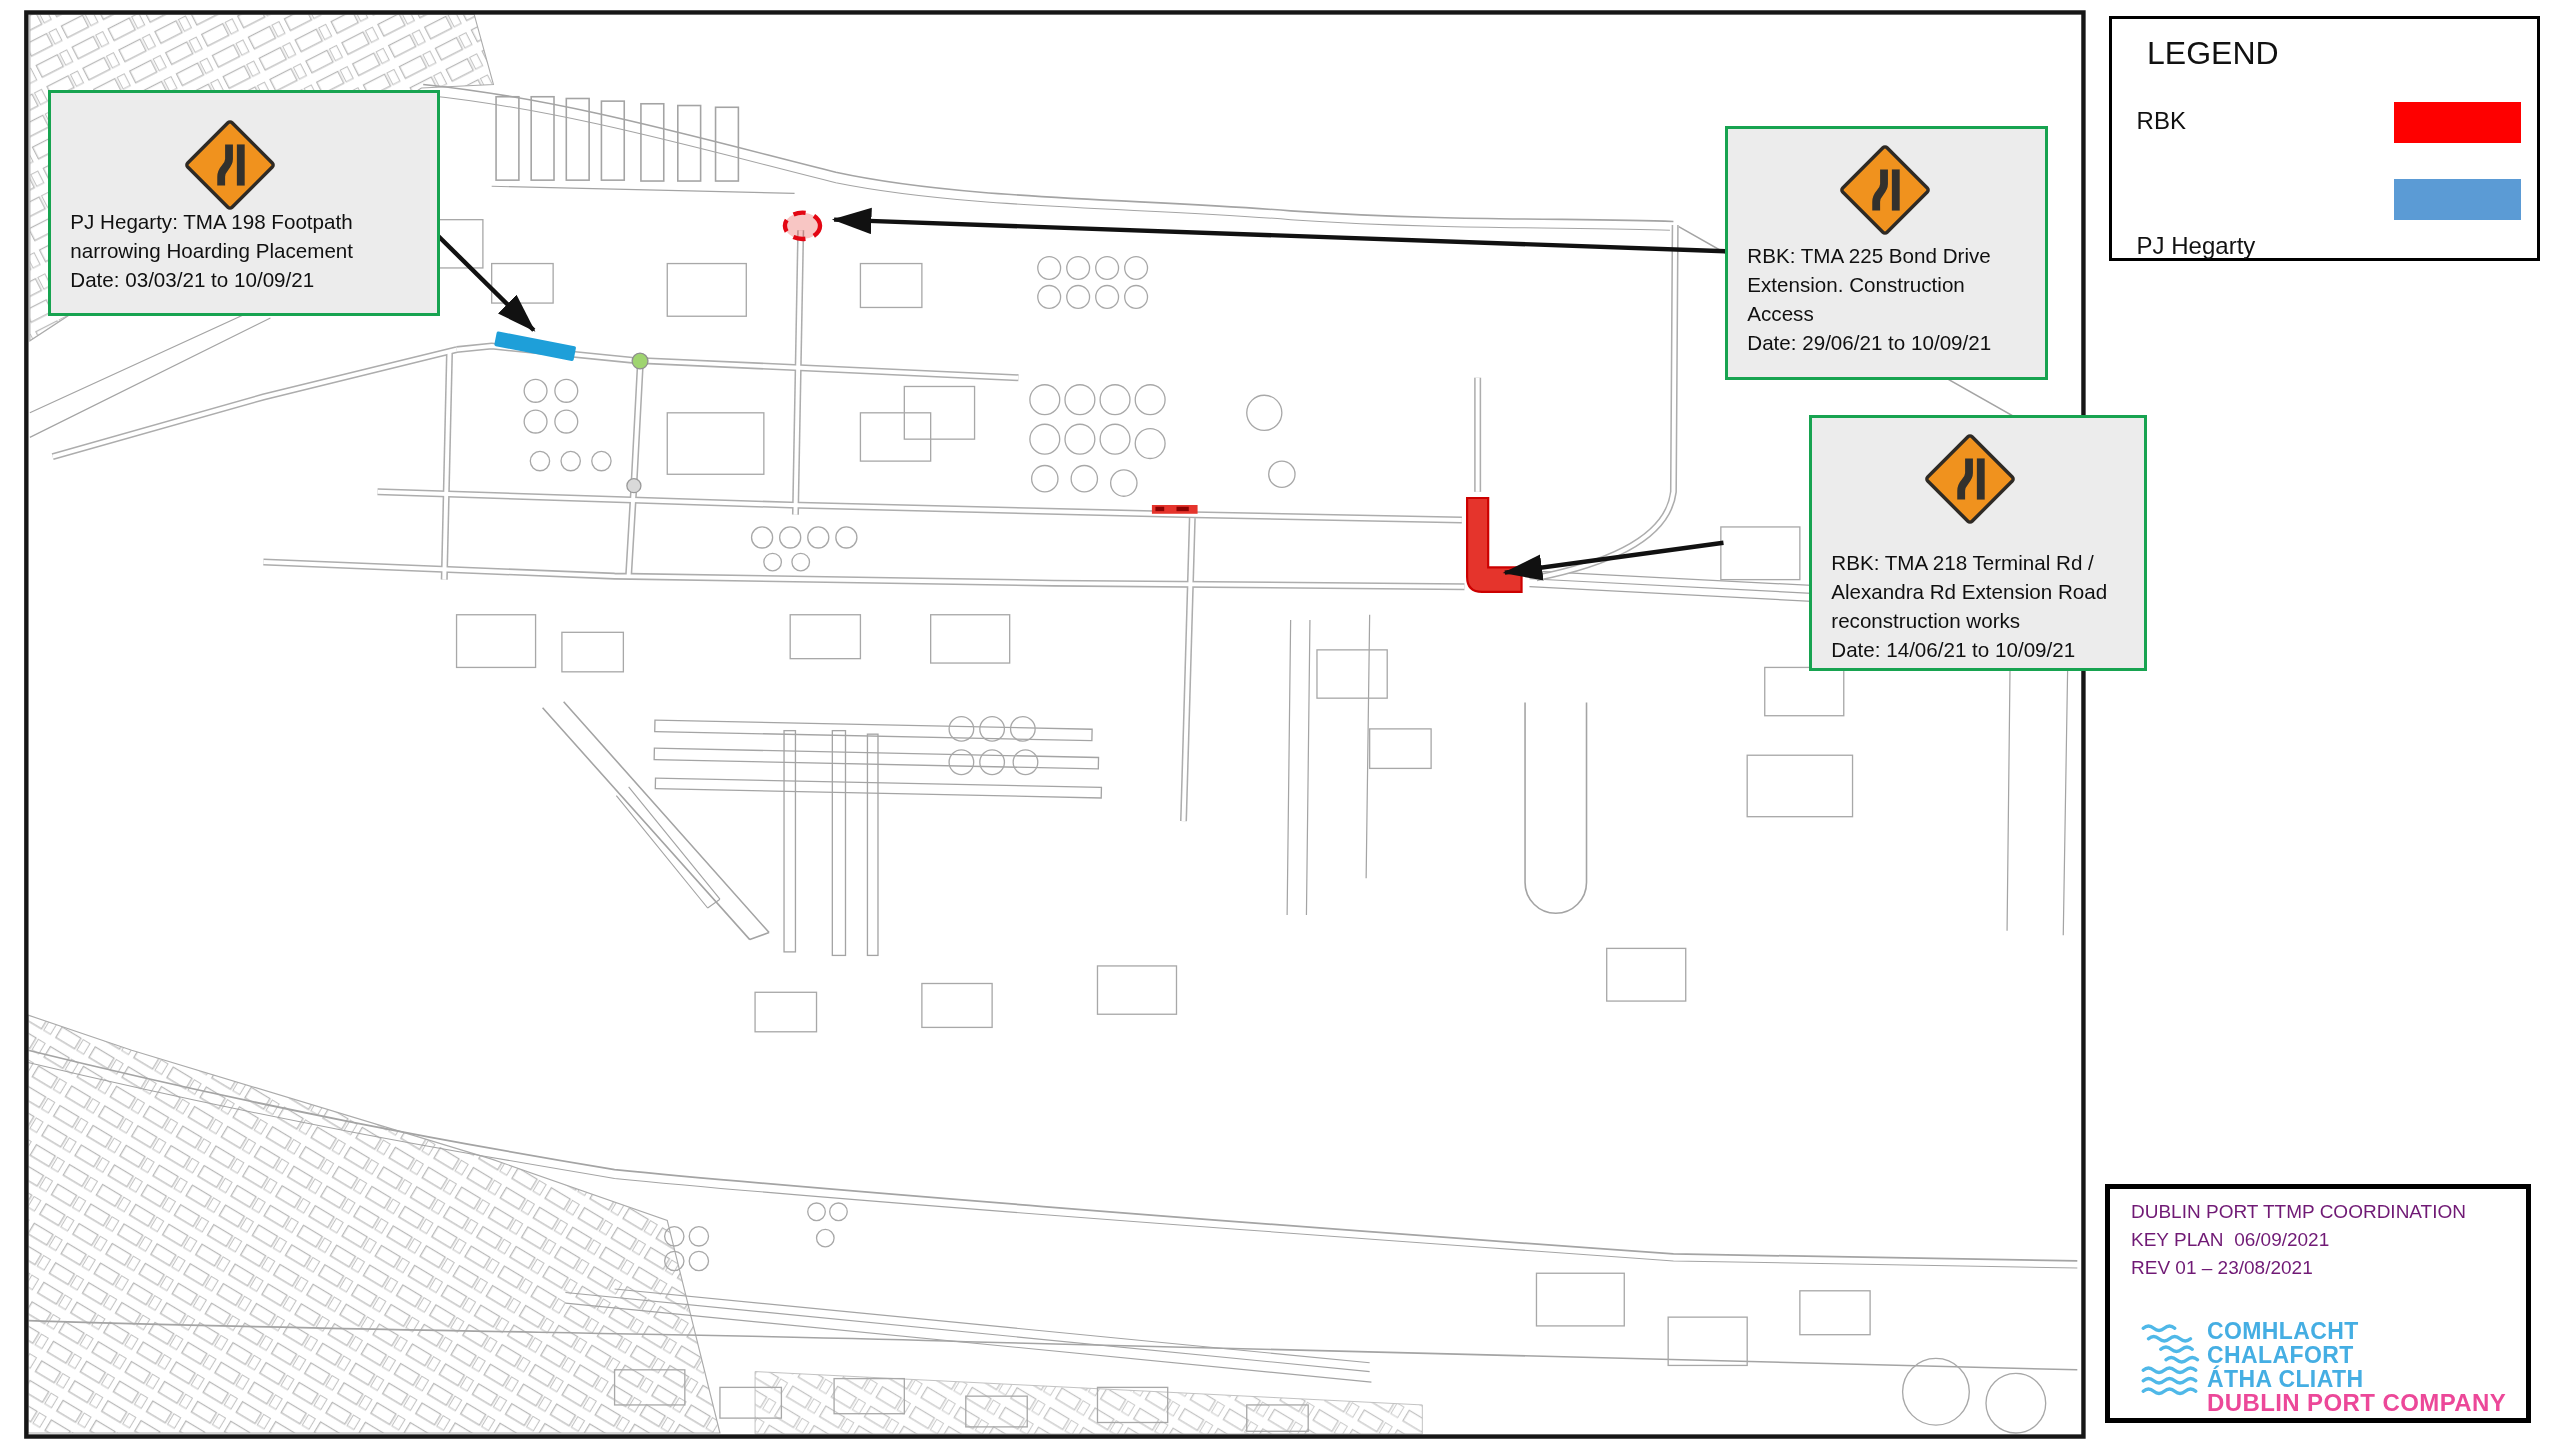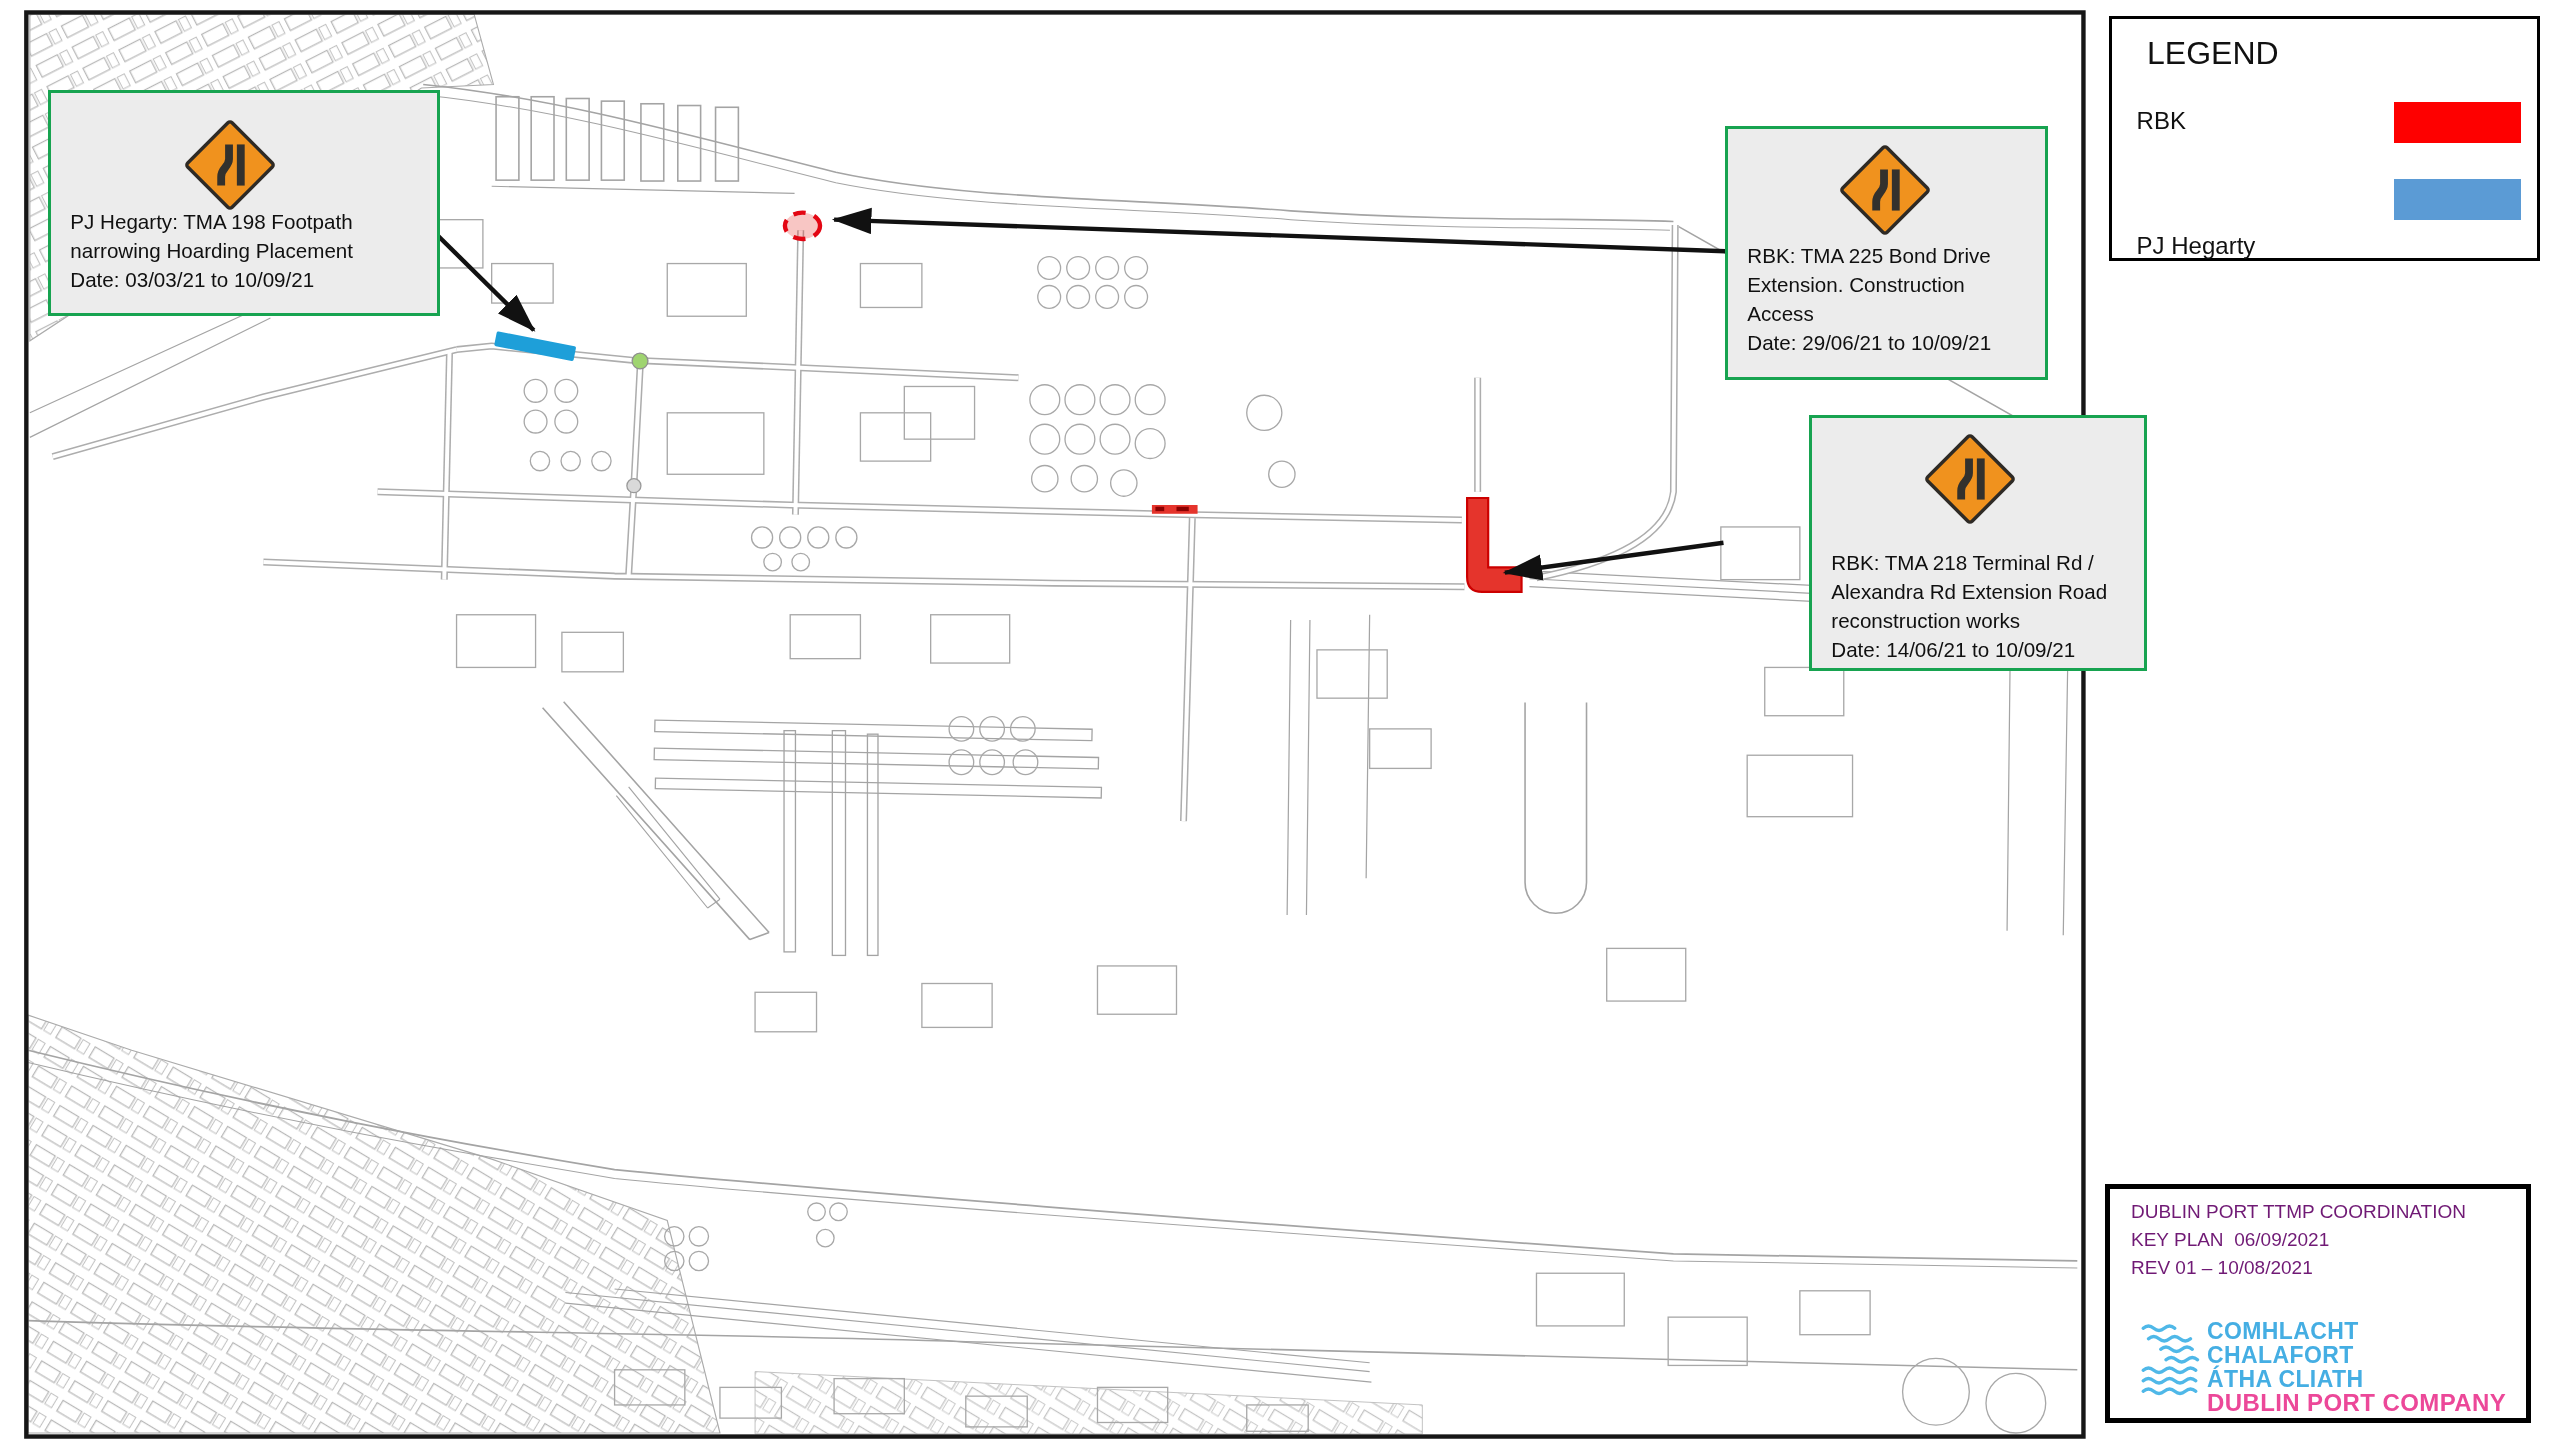--- a/index.html
+++ b/index.html
@@ -294,21 +294,21 @@
     </div>
     <div class="lr2">
       <span class="legend-label">PJ Hegarty</span>
       <div class="legend-swatch"></div>
     </div>
   </div>
 
   <div class="tblock">
     <div class="tb-line tb1">DUBLIN PORT TTMP COORDINATION</div>
     <div class="tb-line tb2">KEY PLAN  06/09/2021</div>
-    <div class="tb-line tb3">REV 01 – 10/08/2021</div>
+    <div class="tb-line tb3">REV 01 – 23/08/2021</div>
     <div class="logo">
       <span class="logo-icon">
         <svg width="70" height="81" viewBox="0 0 80 92">
           <g stroke="#4FB8E8" stroke-width="4" fill="none" stroke-linecap="round">
             <path d="M14,8 q6,-5 12,0 t12,0 t12,0"></path>
             <path d="M20,20 q6,-5 12,0 t12,0 t12,0 t12,0"></path>
             <path d="M34,32 q6,-5 12,0 t12,0 t12,0"></path>
             <path d="M40,44 q6,-5 12,0 t12,0 t12,0"></path>
             <path d="M14,56 q6,-5 12,0 t12,0 t12,0 t12,0 t12,0"></path>
             <path d="M14,68 q6,-5 12,0 t12,0 t12,0 t12,0 t12,0"></path>

